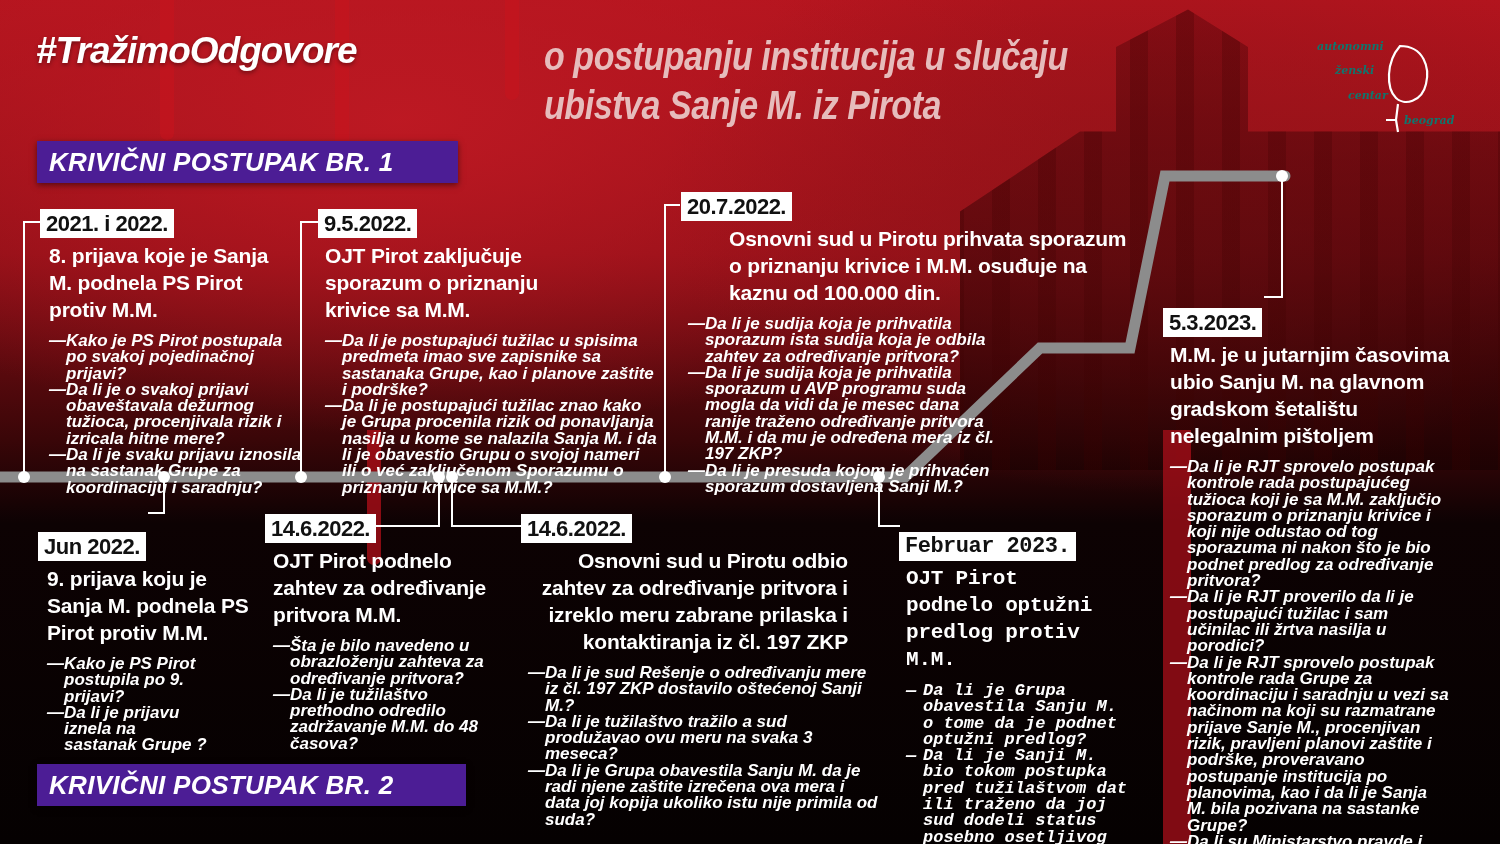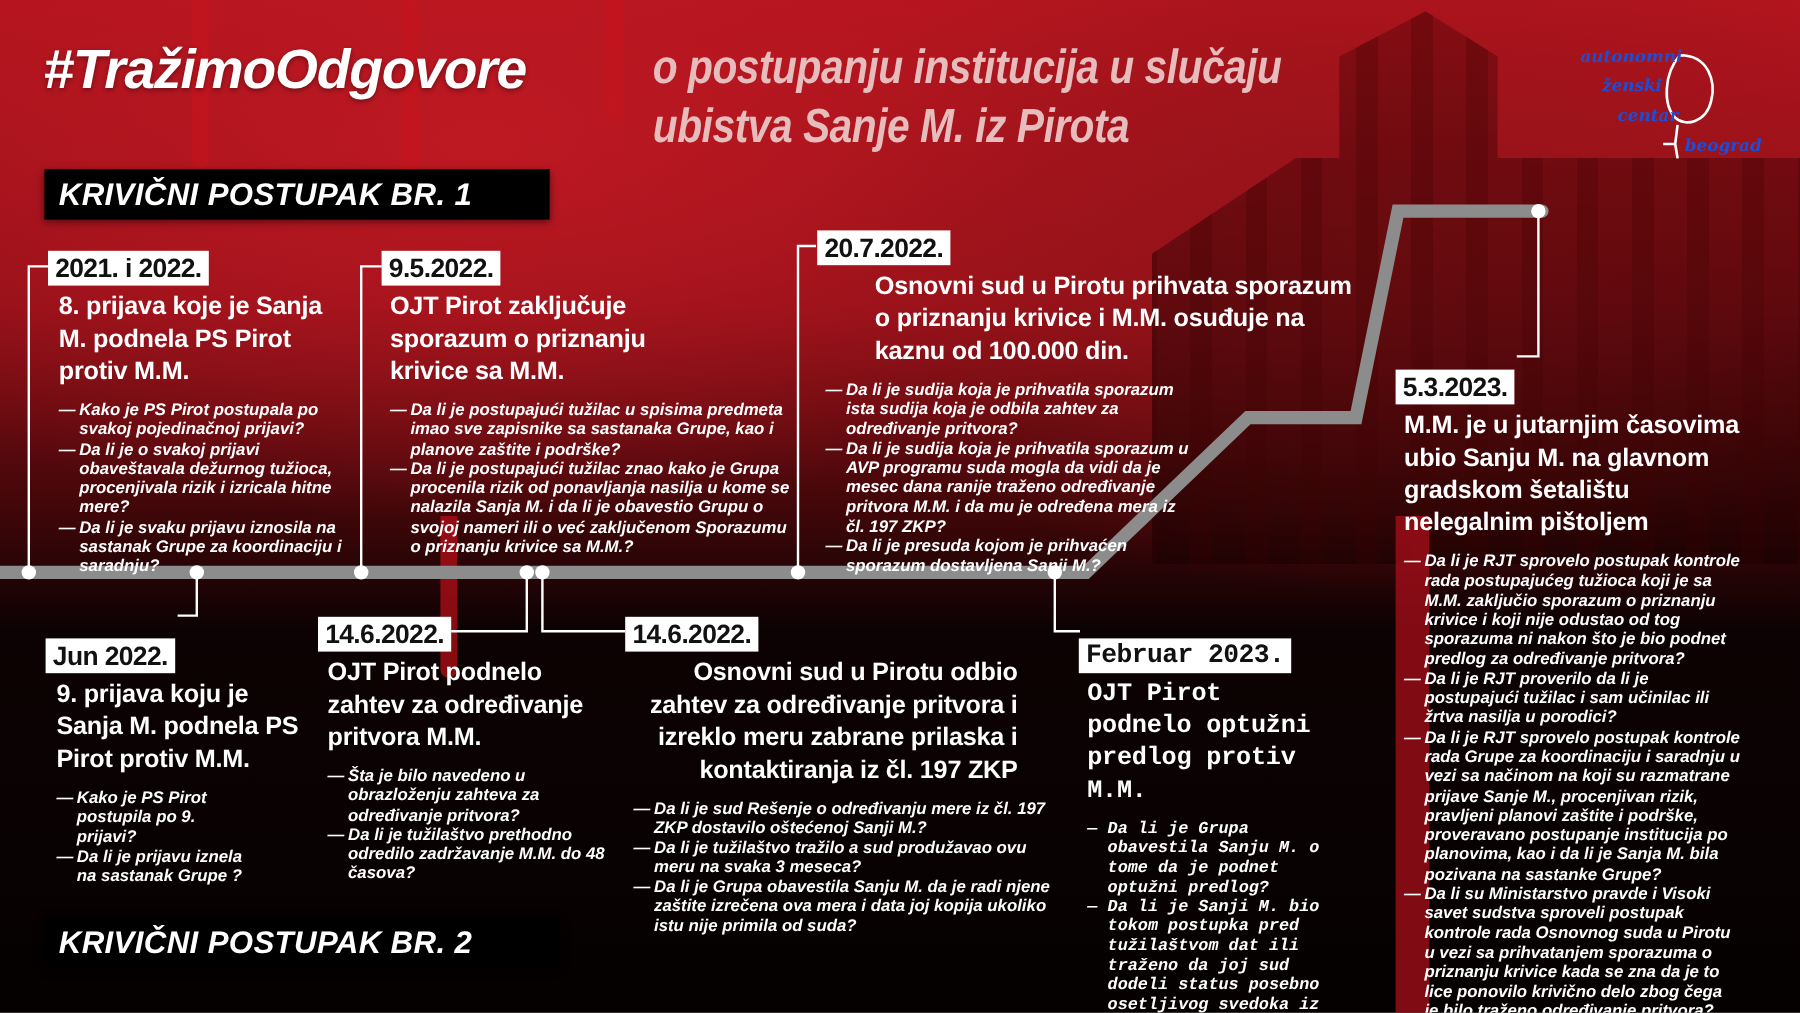--- a/index.html
+++ b/index.html
@@ -12,40 +12,40 @@
   }
   .bg-layer { position:absolute; inset:0; pointer-events:none; }
   .drip { position:absolute; width:14px; border-radius:0 0 8px 8px; background:rgba(200,20,30,0.55); }
   .building { position:absolute; left:900px; top:0; width:600px; height:470px;
     background:
       repeating-linear-gradient(90deg, rgba(60,0,0,0.25) 0 18px, rgba(0,0,0,0) 18px 46px),
       linear-gradient(180deg, rgba(70,0,5,0.35), rgba(20,0,0,0.55));
     clip-path: polygon(10% 45%, 30% 28%, 36% 28%, 36% 10%, 48% 2%, 58% 10%, 58% 28%, 100% 28%, 100% 100%, 10% 100%);
   }
 
-  .hashtag { position:absolute; left:36px; top:30px; font-size:46px; font-weight:900; font-style:italic;
+  .hashtag { position:absolute; left:36px; top:30px; font-size:37px; font-weight:900; font-style:italic;
     letter-spacing:-1px; color:#fff; text-shadow:0 2px 4px rgba(0,0,0,0.4); }
   .subtitle { position:absolute; left:544px; top:32px; font-size:40px; font-weight:bold; font-style:italic;
     line-height:49px; color:#e6bcbc; letter-spacing:-0.5px; transform:scaleX(0.85); transform-origin:left top; }
 
   .logo { position:absolute; left:1312px; top:40px; width:160px; height:95px; }
-  .logo span { position:absolute; font-family:"DejaVu Serif", serif; font-style:italic; font-weight:bold; font-size:14px; color:#1d4ed8;text-align:right; }
+  .logo span { position:absolute; font-family:"DejaVu Serif", serif; font-style:italic; font-weight:bold; font-size:11px; color:#0f766e;text-align:right; }
 
-  .banner { position:absolute; left:37px; background:#000000; color:#fff; font-weight:900; font-style:italic;
+  .banner { position:absolute; left:37px; background:#4c1d95; color:#fff; font-weight:900; font-style:italic;
     font-size:26px; padding:4px 12px; box-shadow:0 2px 6px rgba(0,0,0,0.5); letter-spacing:0.3px; }
   #banner-1 { top:141px; width:397px; height:34px; line-height:34px; }
   #banner-2 { top:764px; width:405px; height:34px; line-height:34px; }
 
   .timeline { position:absolute; inset:0; pointer-events:none; }
 
   .event { position:absolute; }
   .date { display:inline-block; background:#fff; color:#111; font-weight:bold; font-size:22px;
     padding:1px 6px; line-height:27px; letter-spacing:-0.5px; transform-origin:left; }
   .headline { font-weight:bold; font-size:21px; line-height:27px; color:#fff; margin-top:4px; letter-spacing:-0.2px; }
-  .questions { margin-top:10px; font-size:14px; font-weight:bold; font-style:italic; line-height:16.3px; color:#fff; }
+  .questions { margin-top:10px; font-size:17px; font-weight:bold; font-style:italic; line-height:16.3px; color:#fff; }
   .q { position:relative; padding-left:17px; }
   .q::before { content:"\2014"; position:absolute; left:0; }
 </style>
 </head>
 <body>
 
 <div class="bg-layer">
   <div class="building"></div>
   <div class="drip" style="left:160px;top:0;height:140px;"></div>
   <div class="drip" style="left:335px;top:0;height:170px;"></div>

